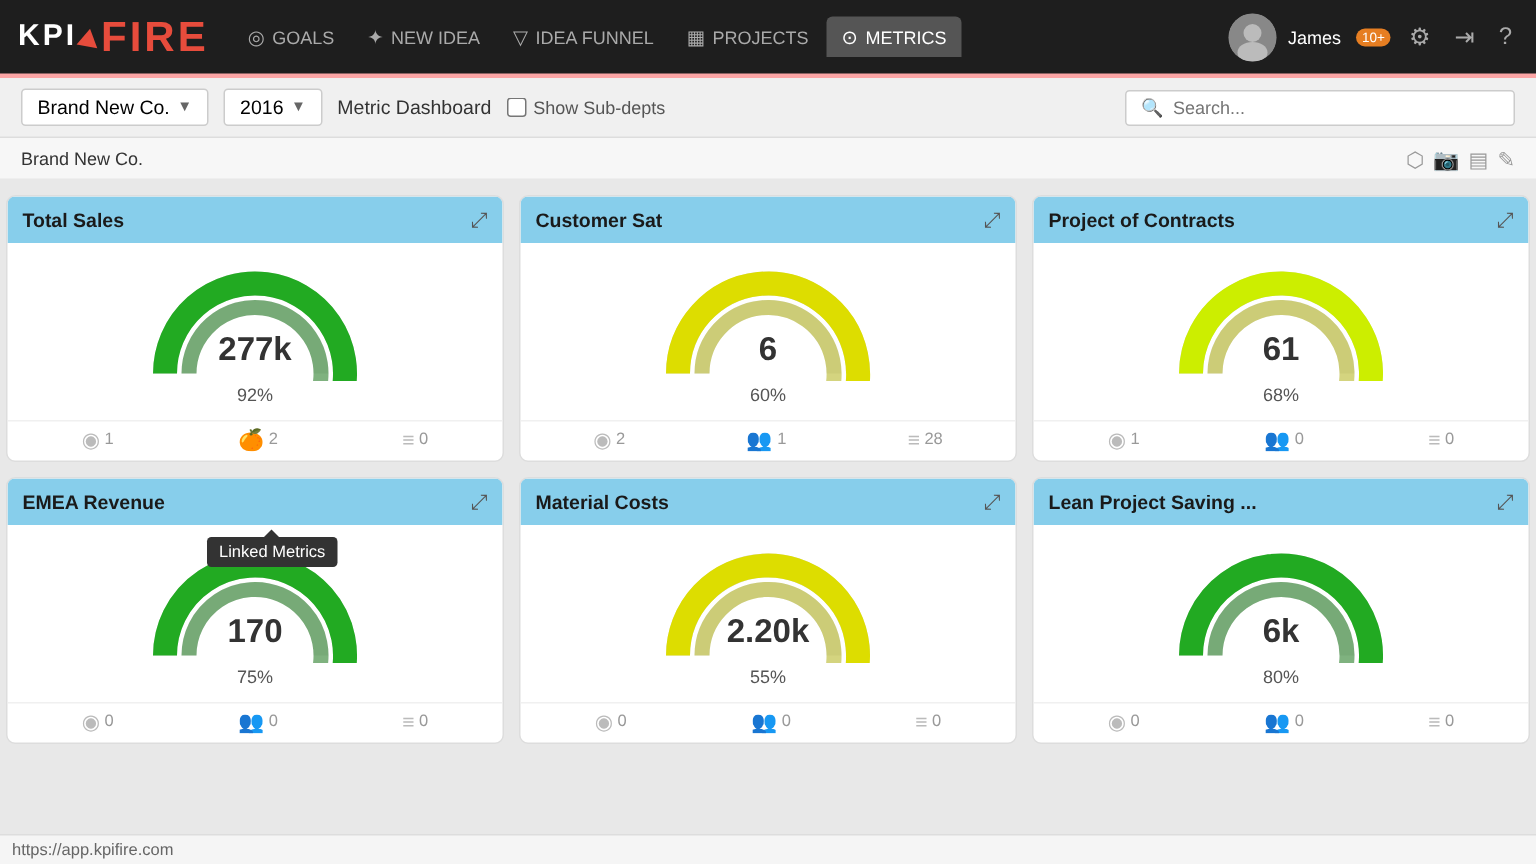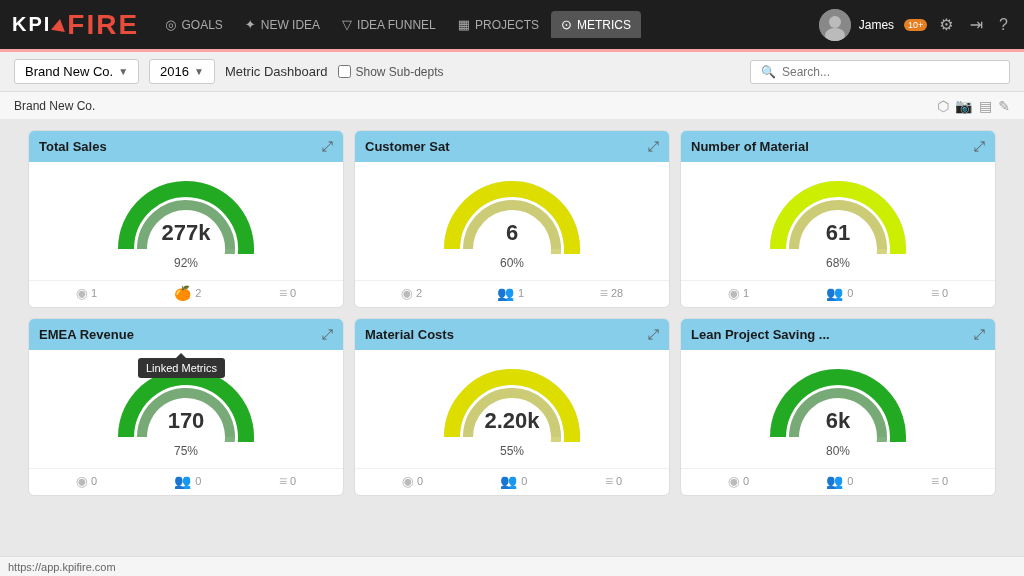--- a/index.html
+++ b/index.html
@@ -134,21 +134,21 @@
       padding: 0 14px;
       justify-content: space-between;
       border-bottom: 1px solid #e8e8e8;
     }
     .breadcrumb-text { font-size: 12px; color: #333; }
     .breadcrumb-icons { display: flex; gap: 6px; color: #999; font-size: 14px; cursor: pointer; }
 
     
     .main-content {
       background: #e8e8e8;
-      padding: 10px 28px;
+      padding: 10px 4px;
       height: calc(576px - 52px - 40px - 28px);
       overflow: hidden;
     }
     .cards-grid {
       display: grid;
       grid-template-columns: repeat(3, 1fr);
       gap: 10px;
     }
 
     
@@ -406,21 +406,21 @@
 
     <div class="footer-item">
       <span class="footer-icon">≡</span>
       <span>28</span>
     </div>
 
     </div>
   </div>
       <div class="metric-card">
     <div class="card-header">
-      <span class="card-title">Number of Material</span>
+      <span class="card-title">Project of Contracts</span>
       <span class="card-expand">⤢</span>
     </div>
     <div class="card-body">
       <div class="gauge-container">
         <svg width="150" height="80" viewBox="0 0 150 80" xmlns="http://www.w3.org/2000/svg">
 
     <path d="M 15 75 A 60 60 0 0 1 135 75" fill="none" stroke="#ddd" stroke-width="16"></path>
 
     <path d="M 15 75 A 60 60 0 1 1 107.15 125.66" fill="none" stroke="#ccee00" stroke-width="16" stroke-linecap="butt"></path>
 

